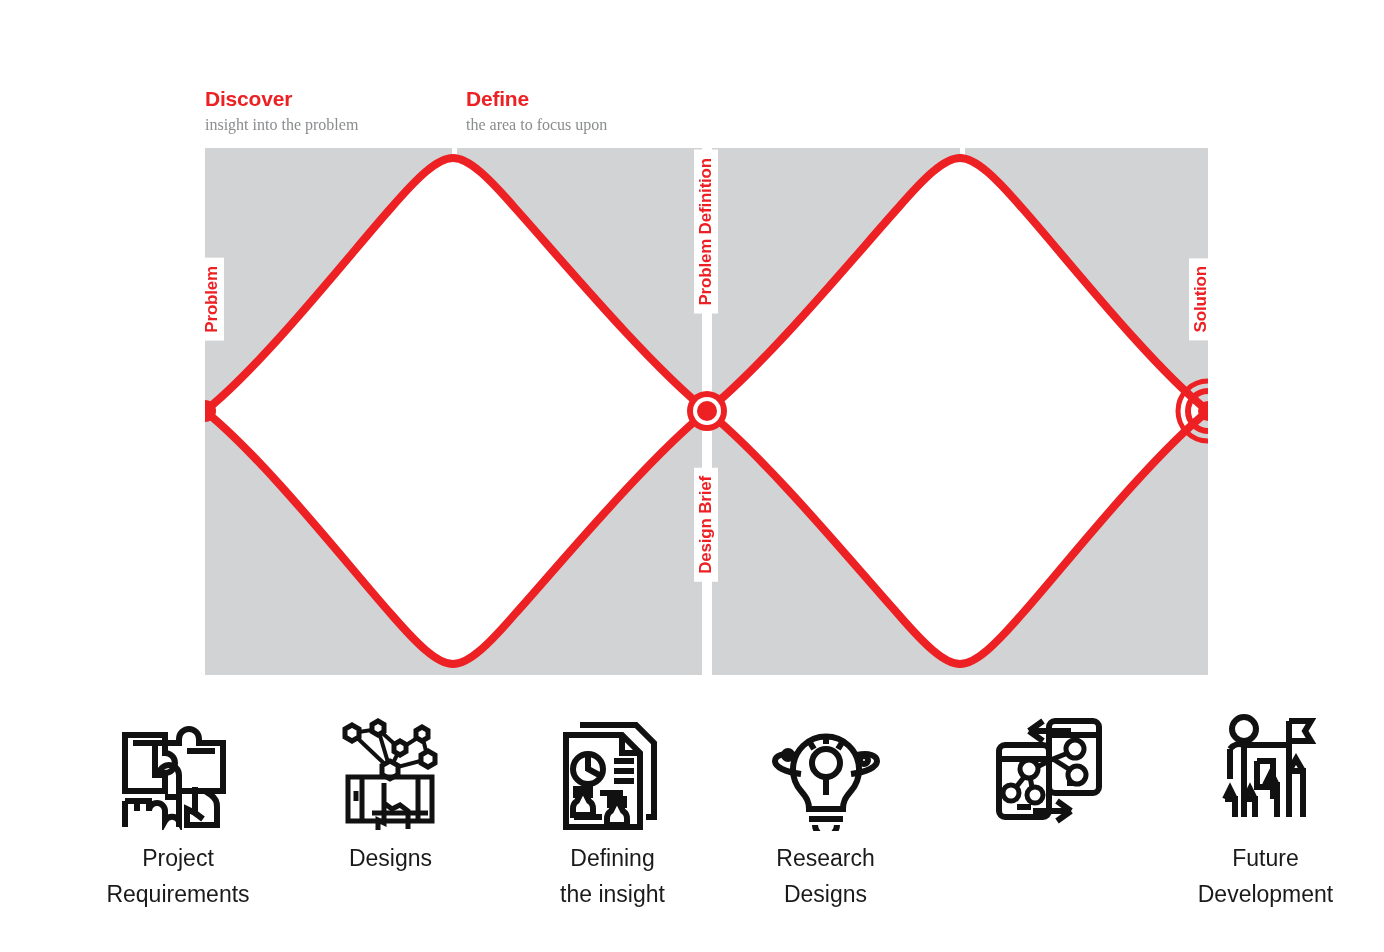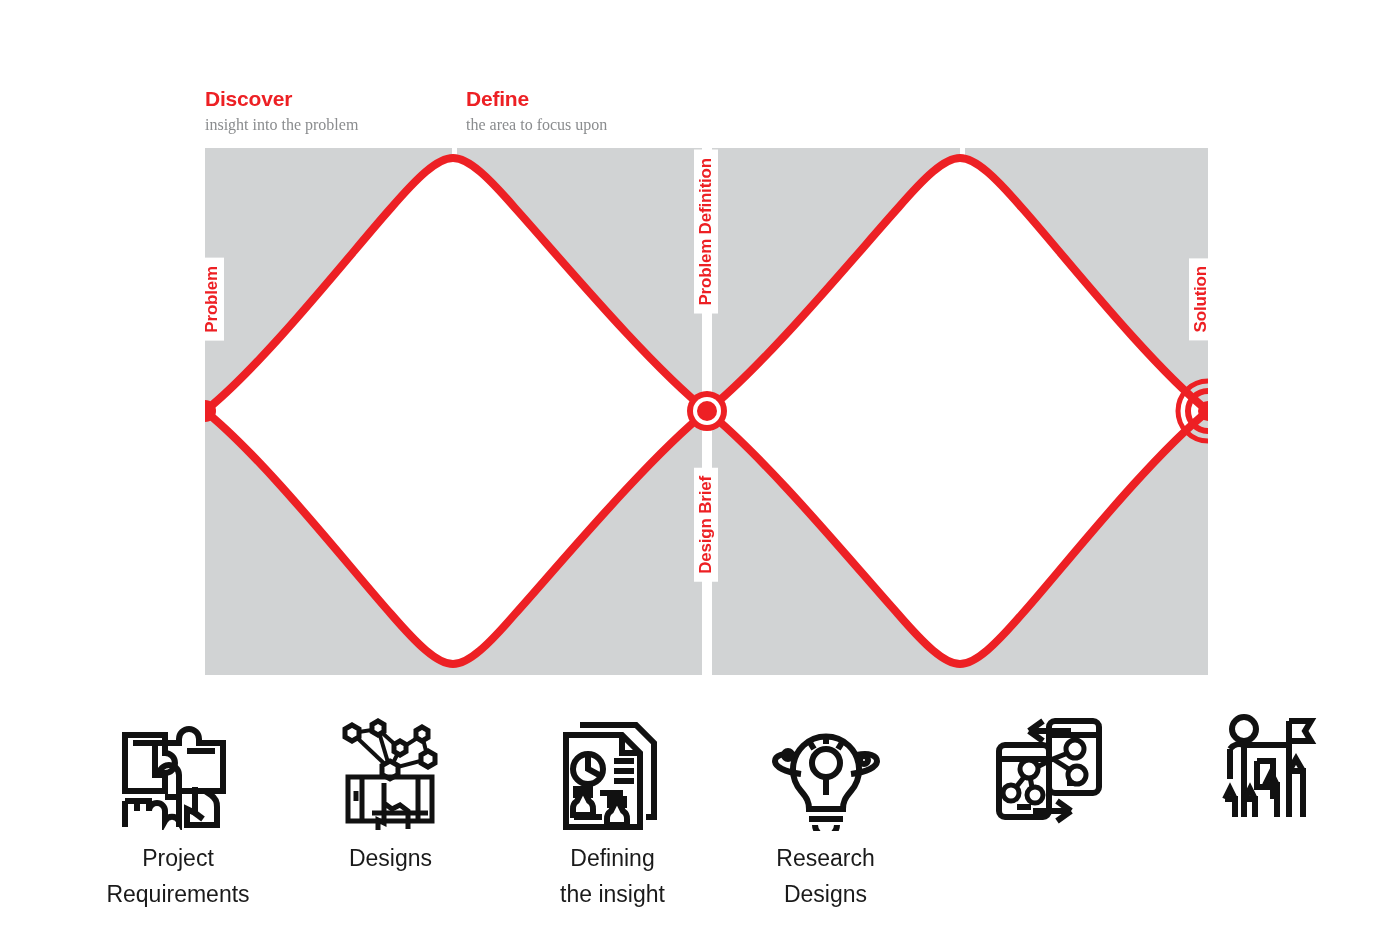--- a/index.html
+++ b/index.html
@@ -293,15 +293,17 @@
         <path d="M46,48 H62 V86"></path>
         <path d="M46,48 V74 H62"></path>
         <path d="M78,8 V104"></path>
         <path d="M78,8 H100 l-6,10 l6,10 H78"></path>
         <path d="M92,104 V58 l-14,0 M92,58 l-7,-12 l-7,12"></path>
         <path d="M66,104 V72 l-12,0 M66,72 l-6,-12 l-6,12"></path>
         <path d="M44,104 V86 l-10,0 M44,86 l-5,-10 l-5,10"></path>
         <path d="M24,104 V86 l-10,0 M24,86 l-5,-10 l-5,10"></path>
       </svg>
     </div>
+    <div class="stage-caption">Future
+Development</div>
   </div>
 
 </div>
 
 </body></html>

